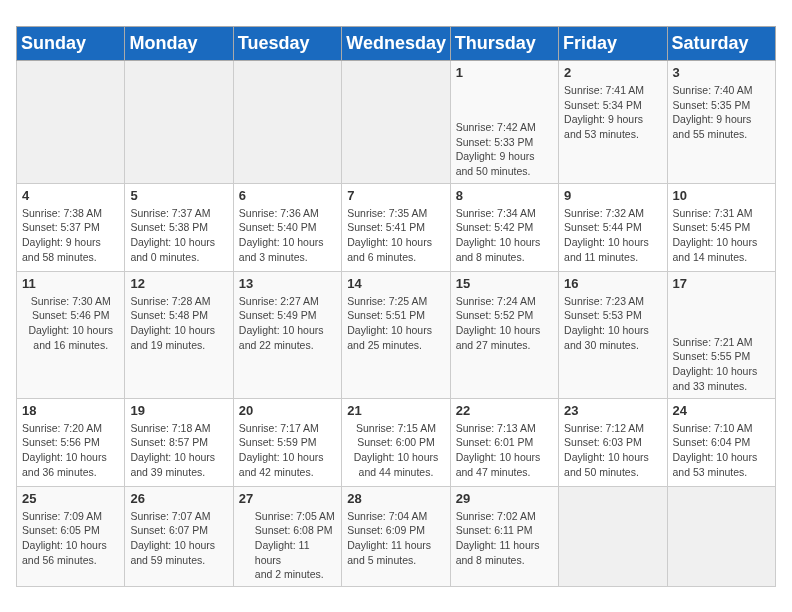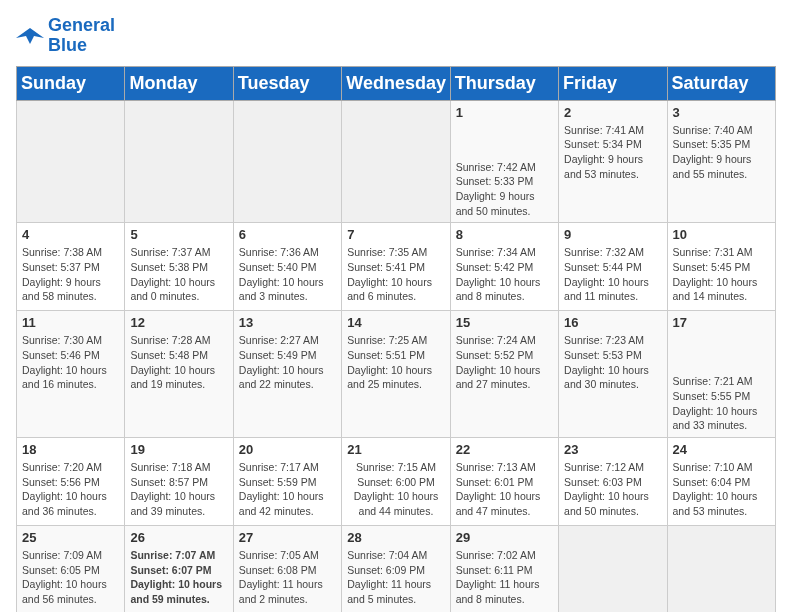--- a/index.html
+++ b/index.html
@@ -88,29 +88,20 @@
       background-color: #fff;
     }
     .empty {
       background-color: #f0f0f0 !important;
     }
   </style>
 </head>
 <body>
 
 <div class="header">
-  <div class="logo">
-    <svg class="logo-bird" viewBox="0 0 28 24" xmlns="http://www.w3.org/2000/svg">
-      <polygon points="14,4 28,14 18,12 14,20 10,12 0,14" fill="#1a6abf"></polygon>
-    </svg>
-    <div class="logo-text">
-      <div><span>General</span></div>
-      <div style="color:#1a6abf;">Blue</div>
-    </div>
-  </div>
   <div class="title-block">
   </div>
 </div>
 
 <table>
   <thead>
     <tr id="header-row">
         <th>Sunday</th>
         <th>Monday</th>
         <th>Tuesday</th>
@@ -195,21 +186,21 @@
           <span class="day-num">10</span>
           <div class="day-detail" style="white-space: pre-line;">Sunrise: 7:31 AM
 Sunset: 5:45 PM
 Daylight: 10 hours
 and 14 minutes.</div>
         </td>
       </tr>
       <tr>
         <td>
           <span class="day-num">11</span>
-          <div class="day-detail" style="white-space: pre-line;">Sunrise: 7:30 AM
+          <div class="day-detail" style="white-space: pre-line; text-align: center;">Sunrise: 7:30 AM
 Sunset: 5:46 PM
 Daylight: 10 hours
 and 16 minutes.</div>
         </td>
         <td>
           <span class="day-num">12</span>
           <div class="day-detail" style="white-space: pre-line;">Sunrise: 7:28 AM
 Sunset: 5:48 PM
 Daylight: 10 hours
 and 19 minutes.</div>
@@ -304,28 +295,28 @@
       <tr>
         <td>
           <span class="day-num">25</span>
           <div class="day-detail" style="white-space: pre-line;">Sunrise: 7:09 AM
 Sunset: 6:05 PM
 Daylight: 10 hours
 and 56 minutes.</div>
         </td>
         <td>
           <span class="day-num">26</span>
-          <div class="day-detail" style="white-space: pre-line; font-weight: bold;">Sunrise: 7:07 AM
+          <div class="day-detail" style="white-space: pre-line;">Sunrise: 7:07 AM
 Sunset: 6:07 PM
 Daylight: 10 hours
 and 59 minutes.</div>
         </td>
         <td>
           <span class="day-num">27</span>
-          <div class="day-detail" style="white-space: pre-line;">Sunrise: 7:05 AM
+          <div class="day-detail" style="white-space: pre-line; margin-left: 16px;">Sunrise: 7:05 AM
 Sunset: 6:08 PM
 Daylight: 11 hours
 and 2 minutes.</div>
         </td>
         <td>
           <span class="day-num">28</span>
           <div class="day-detail" style="white-space: pre-line;">Sunrise: 7:04 AM
 Sunset: 6:09 PM
 Daylight: 11 hours
 and 5 minutes.</div>

